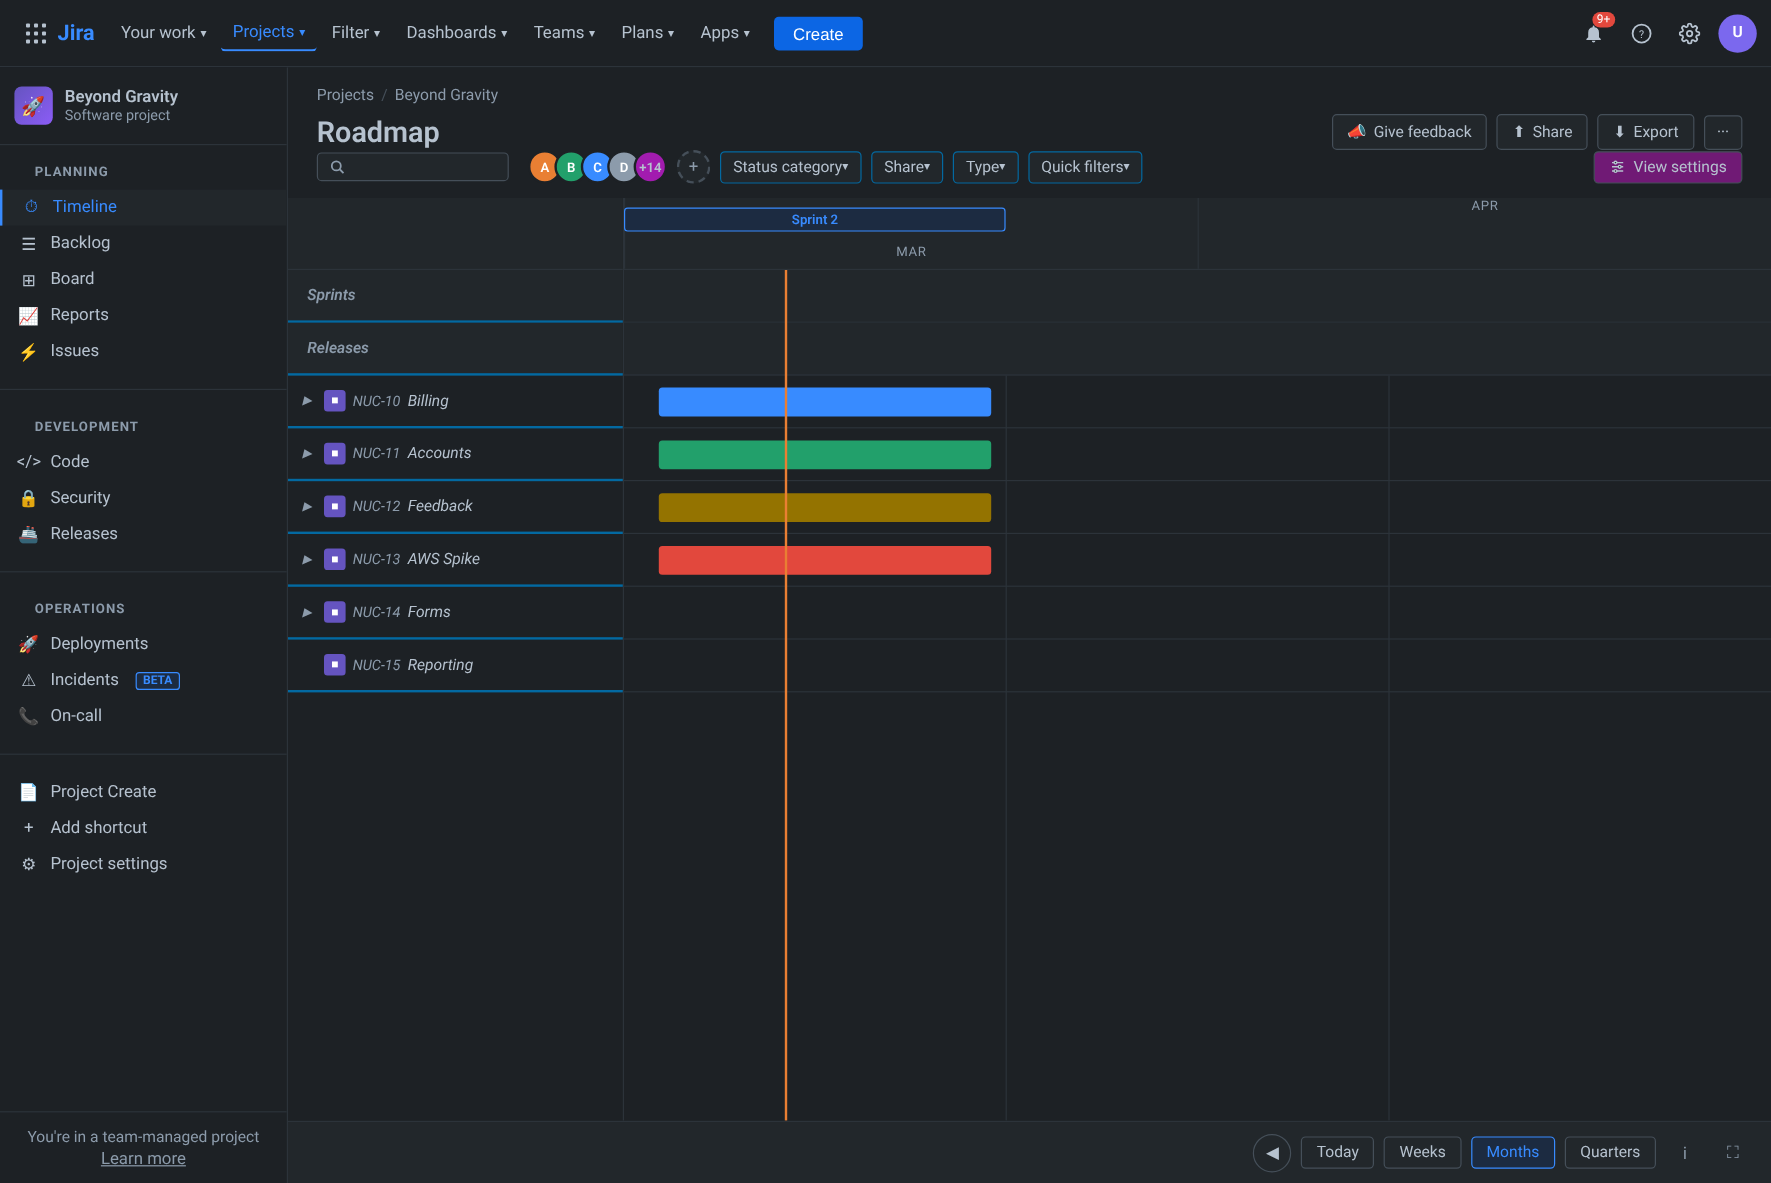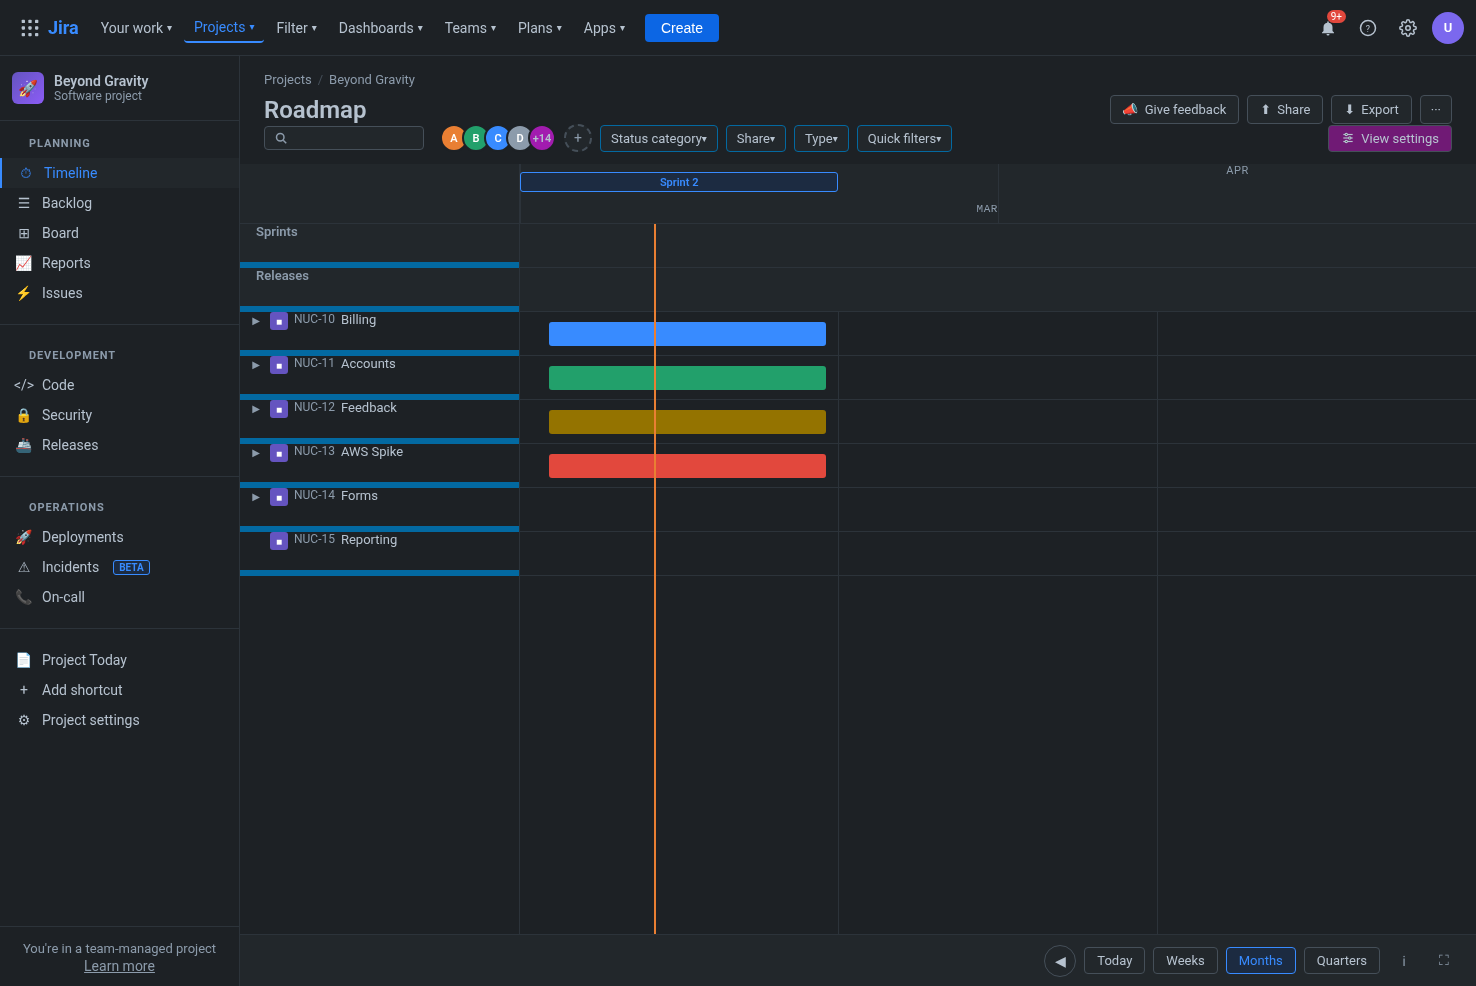--- a/index.html
+++ b/index.html
@@ -65,21 +65,21 @@
     .filter-btn { display: flex; align-items: center; gap: 0; padding: 5px 10px; background: #22272b; border: 1px solid #0369a1; border-radius: 4px; color: #b6c2cf; font-size: 13px; cursor: pointer; }
     .filter-btn .caret { font-size: 10px; }
     .add-person-btn { width: 28px; height: 28px; border-radius: 50%; background: #22272b; border: 2px dashed #454f59; display: flex; align-items: center; justify-content: center; color: #8c9bab; cursor: pointer; font-size: 14px; }
     .view-settings-btn { margin-left: auto; display: flex; align-items: center; gap: 6px; padding: 5px 12px; background: #701a75; border: 1px solid #454f59; border-radius: 4px; color: #b6c2cf; font-size: 13px; cursor: pointer; }
 
     
     .gantt-container { flex: 1; display: flex; overflow: hidden; position: relative; }
     .gantt-left { width: 280px; flex-shrink: 0; border-right: 1px solid #2c333a; display: flex; flex-direction: column; }
     .gantt-right { flex: 1; overflow: hidden; display: flex; flex-direction: column; position: relative; }
     .gantt-left-header { height: 60px; background: #22272b; border-bottom: 1px solid #2c333a; display: flex; align-items: center; padding: 0 12px; font-size: 13px; color: #8c9bab; }
-    .gantt-row-left { height: 44px; display: flex; padding: 0 8px; border-bottom: 6px solid #0369a1; gap: 6px; }
+    .gantt-row-left { height: 44px; display: flex; align-items: center; padding: 0 8px; border-bottom: 2px solid #0369a1; gap: 6px; font-style: italic; }
     .gantt-row-left.section-row { background: #22272b; }
     .row-expand { width: 16px; height: 16px; display: flex; align-items: center; justify-content: center; color: #8c9bab; cursor: pointer; font-size: 10px; }
     .row-icon { width: 18px; height: 18px; border-radius: 3px; background: #6554c0; display: flex; align-items: center; justify-content: center; font-size: 10px; color: white; flex-shrink: 0; }
     .row-label { font-size: 13px; color: #b6c2cf; }
     .row-id { color: #8c9bab; font-size: 12px; }
     .section-label { font-size: 13px; color: #8c9bab; font-weight: 600; padding-left: 8px; }
 
     
     .bar-row { height: 44px; display: flex; align-items: center; border-bottom: 1px solid #2c333a; position: relative; }
     .gantt-bar { position: absolute; height: 24px; border-radius: 3px; display: flex; align-items: center; padding: 0 8px; font-size: 11px; color: white; font-weight: 500; }
@@ -224,21 +224,21 @@
         <span class="item-icon">📞</span>
         <span>On-call</span>
       </div>
     </div>
 
     <hr class="sidebar-divider">
 
     <div style="padding: 8px 0;">
       <div class="sidebar-item">
         <span class="item-icon">📄</span>
-        <span>Project Today</span>
+        <span>Project Create</span>
       </div>
       <div class="sidebar-item">
         <span class="item-icon">+</span>
         <span>Add shortcut</span>
       </div>
       <div class="sidebar-item">
         <span class="item-icon">⚙</span>
         <span>Project settings</span>
       </div>
     </div>
@@ -378,21 +378,21 @@
             <span class="row-id">NUC-15</span>
             <span class="row-label">Reporting</span>
           </div>
         </div>
       </div>
 
       <div class="gantt-right" style="position:relative;">
 
         <div style="display:flex; height:60px; background:#22272b; border-bottom:1px solid #2c333a; position:relative;">
           <div style="position:absolute;top:0;left:0;right:0;bottom:0;display:flex;">
-            <div style="flex:1;border-left:1px solid #2c333a;display:flex;flex-direction:column;align-items:flex-end;justify-content:flex-end;padding-bottom:8px;font-family:Liberation Mono, monospace;">
+            <div style="flex:1;border-left:1px solid #2c333a;display:flex;flex-direction:column;align-items:center;justify-content:flex-end;padding-bottom:8px;">
               <span style="font-size:11px;color:#8c9bab;text-transform:uppercase;letter-spacing:0.05em;">MAR</span>
             </div>
             <div style="flex:1;border-left:1px solid #2c333a;display:flex;flex-direction:column;align-items:center;justify-content:flex-start;padding-bottom:8px;">
               <span style="font-size:11px;color:#8c9bab;text-transform:uppercase;letter-spacing:0.05em;">APR</span>
             </div>
           </div>
 
           <div style="position:absolute;top:8px;left:0%;width:33.3%;height:20px;background:#1c2b41;border-radius:3px;display:flex;align-items:center;justify-content:center;border:1px solid #388bff;">
             <span style="font-size:11px;color:#388bff;font-weight:600;">Sprint 2</span>
           </div>

